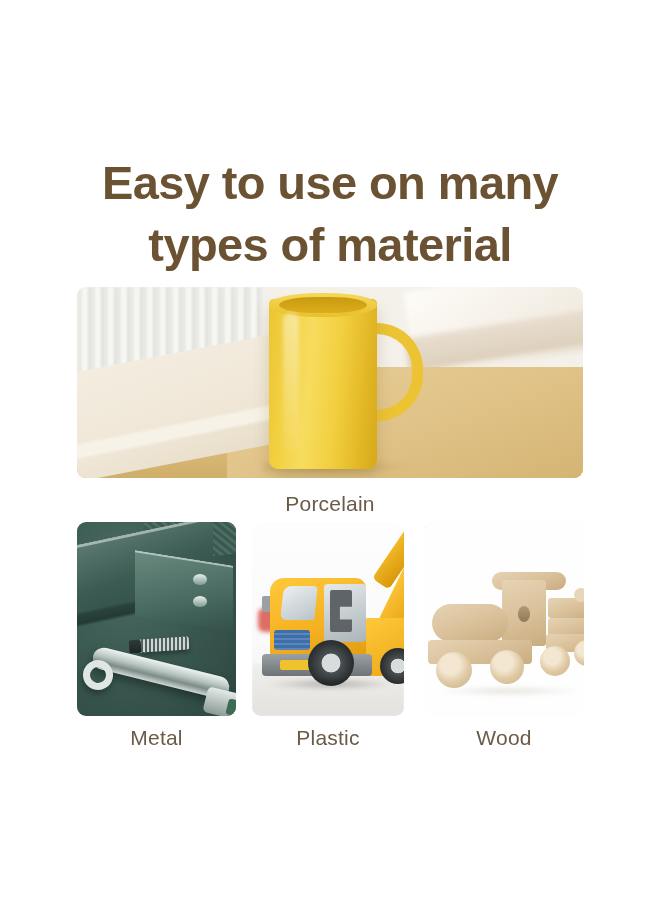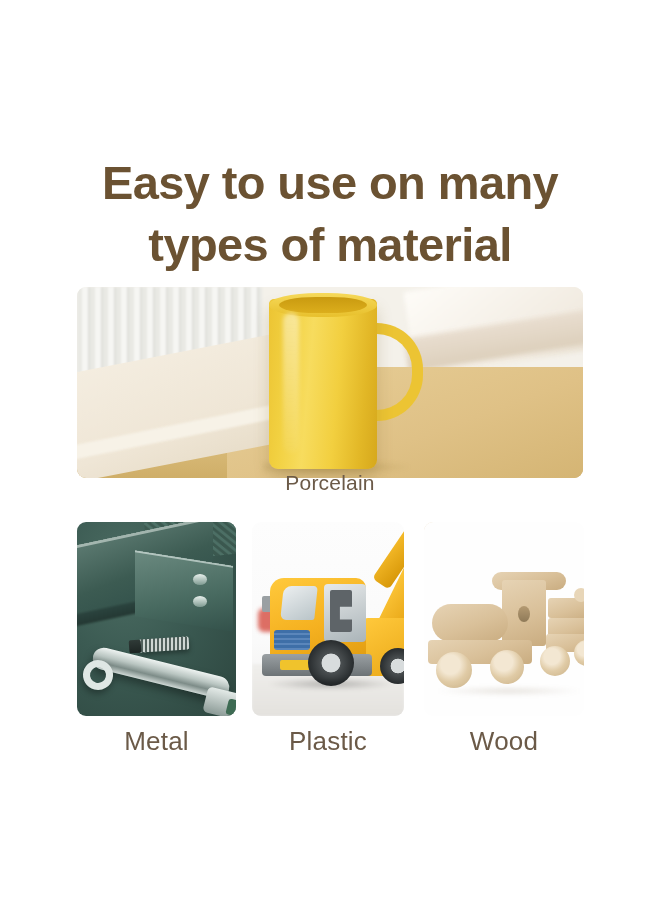--- a/index.html
+++ b/index.html
@@ -102,21 +102,21 @@
     border-radius:8px; filter:blur(2px);
   }
   .mug-shadow {
     position:absolute; left:186px; top:172px; width:150px; height:16px;
     background:radial-gradient(ellipse at 40% 50%, rgba(140,110,40,.38), rgba(140,110,40,0) 70%);
     filter:blur(2px);
   }
 
   
   .hero-caption {
-    position:absolute; left:0; top:471px; width:660px;
+    position:absolute; left:0; top:492px; width:660px;
     text-align:center; font-size:21px; color:#6B5A48; letter-spacing:.2px;
   }
 
   
   .row { position:absolute; left:0; top:522px; width:660px; height:194px; }
   .cell { position:absolute; top:0; height:194px; border-radius:9px; overflow:hidden; }
   .cell.metal   { left:77px;  width:159px; }
   .cell.plastic { left:252px; width:152px; }
   .cell.wood    { left:424px; width:160px; }
 
@@ -285,21 +285,21 @@
   .w-peg { position:absolute; left:150px; top:66px; width:14px; height:14px;
            border-radius:50%; background:#e8d6b8; }
   .w-shadow {
     position:absolute; left:10px; top:164px; width:150px; height:10px;
     background:radial-gradient(ellipse,rgba(120,100,70,.18),rgba(0,0,0,0) 70%);
     filter:blur(2px);
   }
 
   
   .cap {
-    position:absolute; top:726px; font-size:26px; color:#6B5A48;
+    position:absolute; top:726px; font-size:21px; color:#6B5A48;
     text-align:center; letter-spacing:.2px;
   }
   .cap.metal   { left:77px;  width:159px; }
   .cap.plastic { left:252px; width:152px; }
   .cap.wood    { left:424px; width:160px; }
 </style>
 </head>
 <body>
 
 <div class="page">

